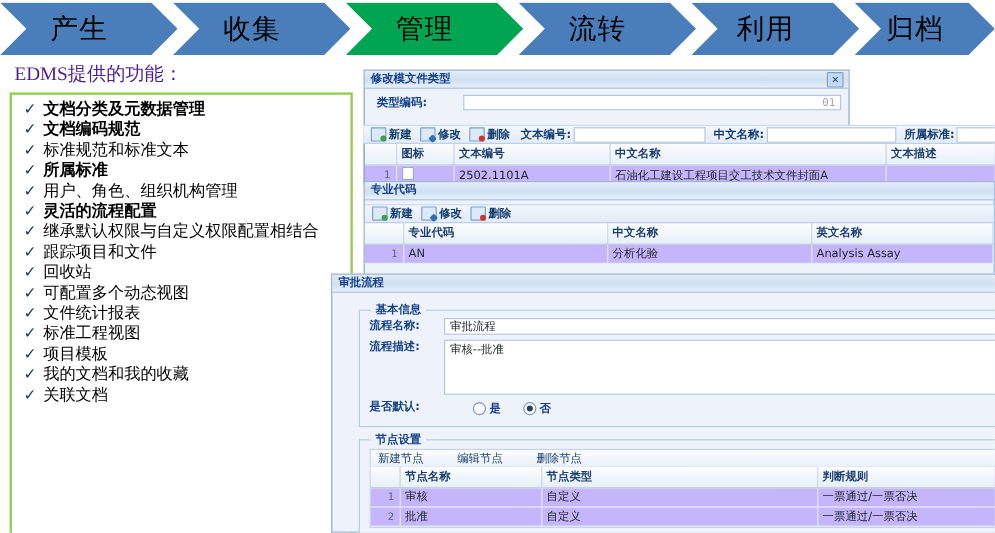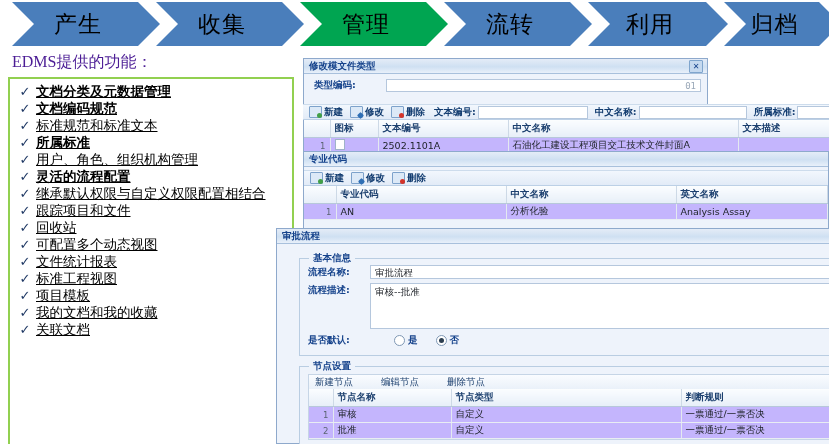--- a/index.html
+++ b/index.html
@@ -4,21 +4,21 @@
 <style>
   html,body{margin:0;padding:0;}
   body{
     width:829px;height:444px;overflow:hidden;background:#ffffff;
     font-family:"Liberation Sans","DejaVu Sans",sans-serif;
     -webkit-font-smoothing:none;
   }
   #root{position:relative;width:829px;height:444px;}
 
   
-  #chevron-banner{position:absolute;left:12px;top:2px;width:657px;height:44px;}
+  #chevron-banner{position:absolute;left:0;top:2px;width:657px;height:44px;}
   .chev{
     position:absolute;top:0;height:44px;
     display:flex;align-items:center;justify-content:center;
     color:#000000;font-size:23px;font-weight:400;letter-spacing:1px;
     font-family:"DejaVu Sans","Liberation Sans",sans-serif;
     clip-path:polygon(0 0, calc(100% - 22px) 0, 100% 50%, calc(100% - 22px) 100%, 0 100%, 22px 50%);
     box-sizing:border-box;padding-right:16px;
   }
   .chev.blue{background:#4a7ebb;}
   .chev.green{background:#00a551;}
@@ -36,21 +36,20 @@
   .feat-item{
     display:flex;align-items:flex-start;margin:0 0 2px 0;line-height:15px;
   }
   .feat-check{
     flex:0 0 22px;color:#1f3864;font-size:13px;line-height:15px;
     text-align:center;font-family:"DejaVu Sans",sans-serif;
   }
   .feat-label{
     font-size:13.5px;color:#000;line-height:15px;
     font-family:"DejaVu Sans","Liberation Sans",sans-serif;
-    text-decoration:underline;
   }
   .feat-label.bold{font-weight:bold;}
 
   
   .dlg{position:absolute;background:#eef3fb;border:1px solid #8ea9cc;box-sizing:border-box;}
   .dlg-title{
     height:14px;line-height:14px;
     background:linear-gradient(to bottom,#e4ecf7 0%,#cfe0f2 55%,#e8f0fa 100%);
     border-bottom:1px solid #a8c0dc;
     display:flex;align-items:center;position:relative;

